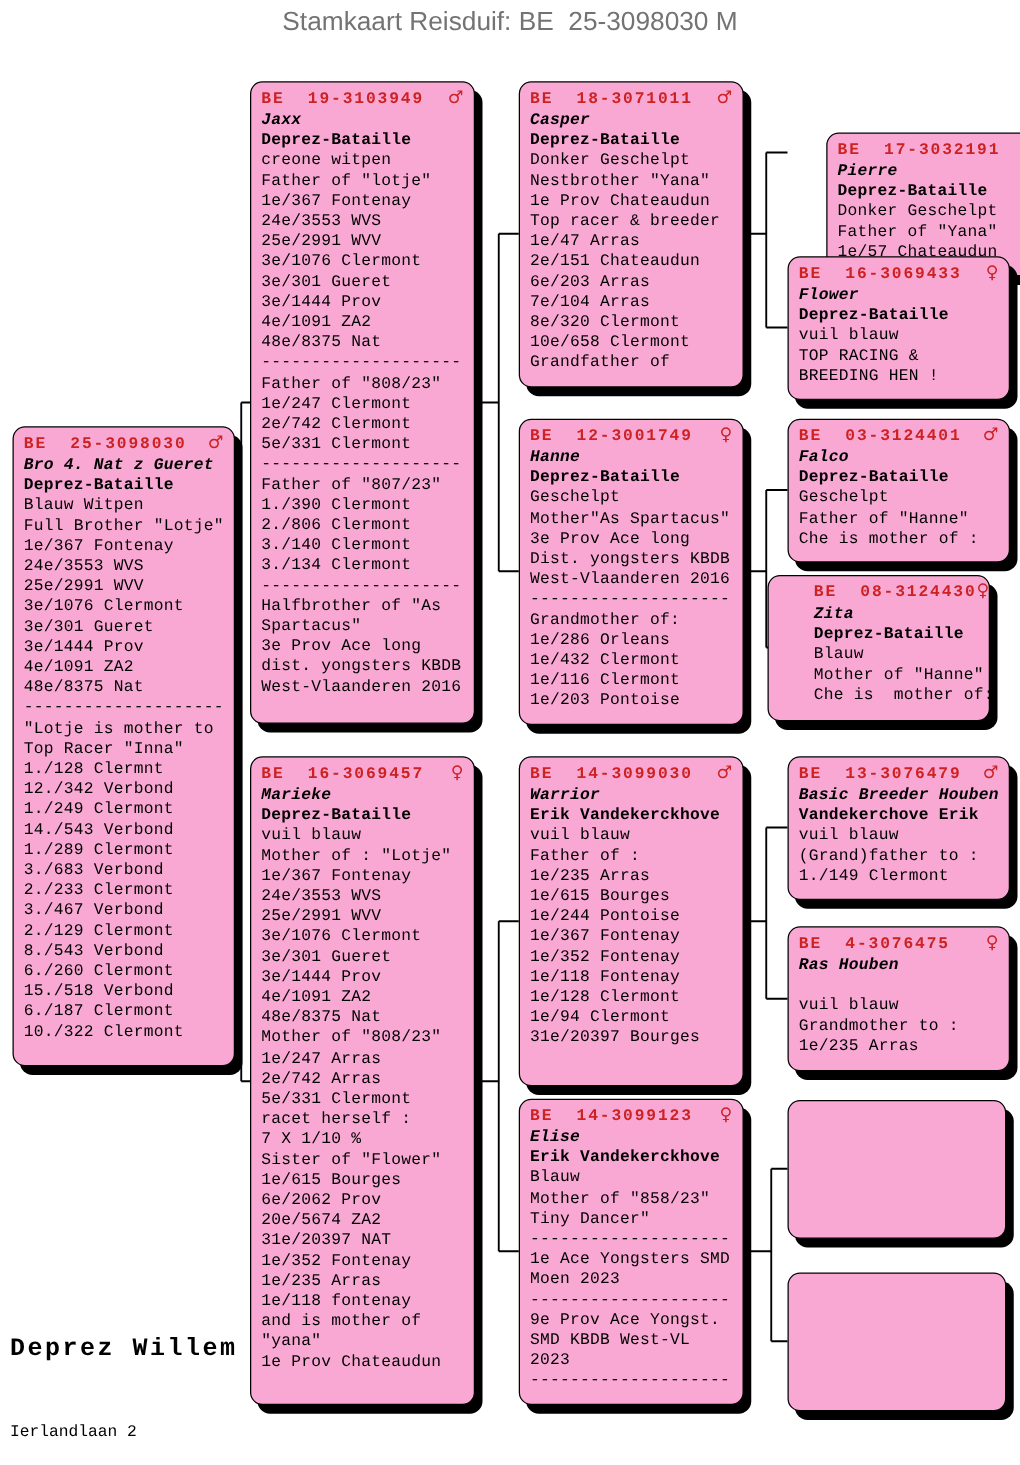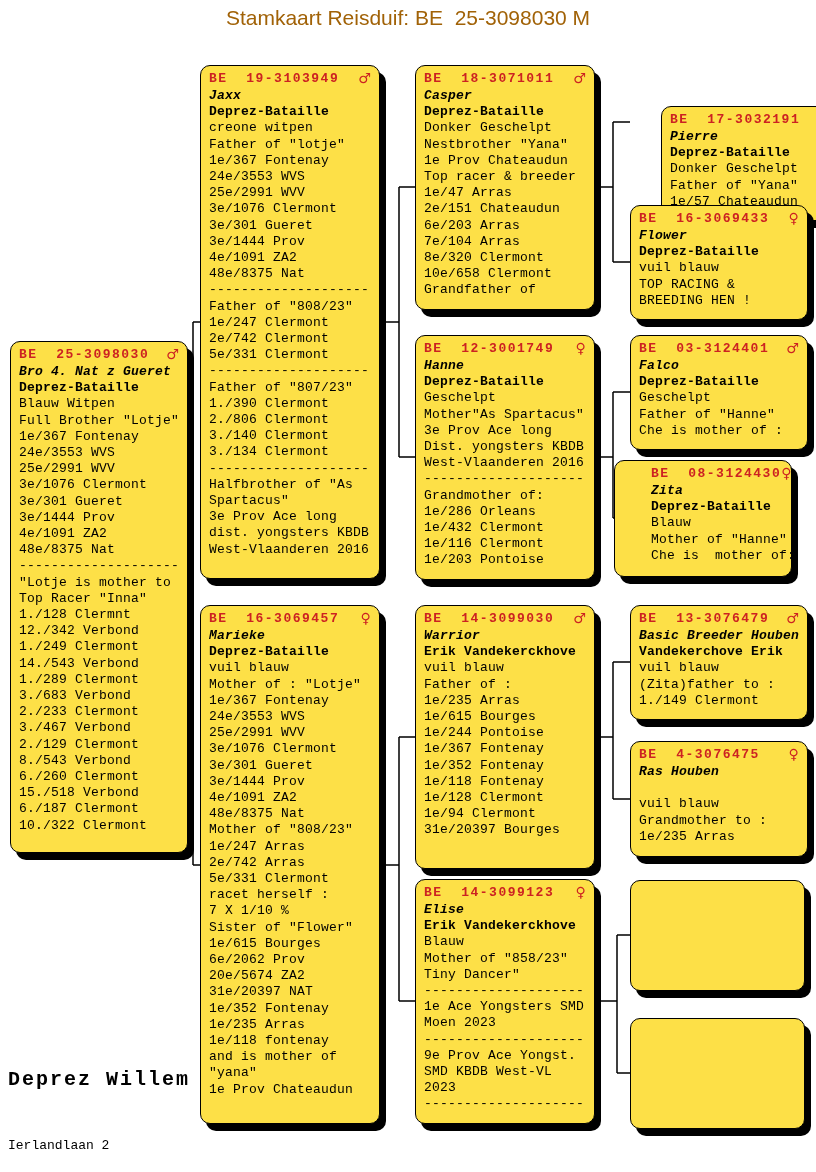--- a/index.html
+++ b/index.html
@@ -3,26 +3,26 @@
 <meta charset="utf-8">
 <style>
   html,body { margin:0; padding:0; background:#fff; }
   .canvas {
     position:relative; width:816px; height:1172px; background:#fff;
     font-family:"Liberation Mono","DejaVu Sans Mono",monospace; color:#000;
     overflow:hidden;
   }
   .title {
     position:absolute; top:6px; left:0; width:100%; text-align:center;
-    font-family:"Liberation Sans",sans-serif; font-size:21px; color:#a16207;
+    font-family:"Liberation Sans",sans-serif; font-size:21px; color:#737373;
     white-space:pre;
   }
   svg.connectors { position:absolute; left:0; top:0; }
   .box {
-    position:absolute; background:#fde047; border:1.6px solid #000;
+    position:absolute; background:#f9a8d4; border:1.6px solid #000;
     border-radius:10px; box-shadow:6px 7px 0 0 #000; box-sizing:border-box;
     padding:4px 8px; font-size:13px; line-height:16.2px; white-space:pre;
     letter-spacing:0.2px;
   }
   .box-header {
     display:flex; justify-content:space-between; align-items:flex-start;
     color:#cc2222; font-weight:bold; font-size:13px; line-height:18px;
     height:18px;
   }
   .box-header .ring { white-space:pre; letter-spacing:1.5px; }
@@ -63,21 +63,21 @@
       <div class="box" style="left: 200px; top: 65px; width: 180px; height: 514px;"><div class="box-header"><span class="ring">BE  19-3103949</span><span class="sex">♂</span></div><div class="line name">Jaxx</div><div class="line owner">Deprez-Bataille</div><div class="line">creone witpen</div><div class="line">Father of "lotje"</div><div class="line">1e/367 Fontenay</div><div class="line">24e/3553 WVS</div><div class="line">25e/2991 WVV</div><div class="line">3e/1076 Clermont</div><div class="line">3e/301 Gueret</div><div class="line">3e/1444 Prov</div><div class="line">4e/1091 ZA2</div><div class="line">48e/8375 Nat</div><div class="line">--------------------</div><div class="line">Father of "808/23"</div><div class="line">1e/247 Clermont</div><div class="line">2e/742 Clermont</div><div class="line">5e/331 Clermont</div><div class="line">--------------------</div><div class="line">Father of "807/23"</div><div class="line">1./390 Clermont</div><div class="line">2./806 Clermont</div><div class="line">3./140 Clermont</div><div class="line">3./134 Clermont</div><div class="line">--------------------</div><div class="line">Halfbrother of "As</div><div class="line">Spartacus"</div><div class="line">3e Prov Ace long</div><div class="line">dist. yongsters KBDB</div><div class="line">West-Vlaanderen 2016</div></div>
       <div class="box" style="left: 200px; top: 605px; width: 180px; height: 519px;"><div class="box-header"><span class="ring">BE  16-3069457</span><span class="sex">♀</span></div><div class="line name">Marieke</div><div class="line owner">Deprez-Bataille</div><div class="line">vuil blauw</div><div class="line">Mother of : "Lotje"</div><div class="line">1e/367 Fontenay</div><div class="line">24e/3553 WVS</div><div class="line">25e/2991 WVV</div><div class="line">3e/1076 Clermont</div><div class="line">3e/301 Gueret</div><div class="line">3e/1444 Prov</div><div class="line">4e/1091 ZA2</div><div class="line">48e/8375 Nat</div><div class="line">Mother of "808/23"</div><div class="line">1e/247 Arras</div><div class="line">2e/742 Arras</div><div class="line">5e/331 Clermont</div><div class="line">racet herself :</div><div class="line">7 X 1/10 %</div><div class="line">Sister of "Flower"</div><div class="line">1e/615 Bourges</div><div class="line">6e/2062 Prov</div><div class="line">20e/5674 ZA2</div><div class="line">31e/20397 NAT</div><div class="line">1e/352 Fontenay</div><div class="line">1e/235 Arras</div><div class="line">1e/118 fontenay</div><div class="line">and is mother of</div><div class="line">"yana"</div><div class="line">1e Prov Chateaudun</div></div>
       <div class="box" style="left: 415px; top: 65px; width: 180px; height: 245px;"><div class="box-header"><span class="ring">BE  18-3071011</span><span class="sex">♂</span></div><div class="line name">Casper</div><div class="line owner">Deprez-Bataille</div><div class="line">Donker Geschelpt</div><div class="line">Nestbrother "Yana"</div><div class="line">1e Prov Chateaudun</div><div class="line">Top racer &amp; breeder</div><div class="line">1e/47 Arras</div><div class="line">2e/151 Chateaudun</div><div class="line">6e/203 Arras</div><div class="line">7e/104 Arras</div><div class="line">8e/320 Clermont</div><div class="line">10e/658 Clermont</div><div class="line">Grandfather of</div></div>
       <div class="box" style="left: 415px; top: 335px; width: 180px; height: 245px;"><div class="box-header"><span class="ring">BE  12-3001749</span><span class="sex">♀</span></div><div class="line name">Hanne</div><div class="line owner">Deprez-Bataille</div><div class="line">Geschelpt</div><div class="line">Mother"As Spartacus"</div><div class="line">3e Prov Ace long</div><div class="line">Dist. yongsters KBDB</div><div class="line">West-Vlaanderen 2016</div><div class="line">--------------------</div><div class="line">Grandmother of:</div><div class="line">1e/286 Orleans</div><div class="line">1e/432 Clermont</div><div class="line">1e/116 Clermont</div><div class="line">1e/203 Pontoise</div></div>
       <div class="box" style="left: 415px; top: 605px; width: 180px; height: 264px;"><div class="box-header"><span class="ring">BE  14-3099030</span><span class="sex">♂</span></div><div class="line name">Warrior</div><div class="line owner">Erik Vandekerckhove</div><div class="line">vuil blauw</div><div class="line">Father of :</div><div class="line">1e/235 Arras</div><div class="line">1e/615 Bourges</div><div class="line">1e/244 Pontoise</div><div class="line">1e/367 Fontenay</div><div class="line">1e/352 Fontenay</div><div class="line">1e/118 Fontenay</div><div class="line">1e/128 Clermont</div><div class="line">1e/94 Clermont</div><div class="line">31e/20397 Bourges</div></div>
       <div class="box" style="left: 415px; top: 879px; width: 180px; height: 245px;"><div class="box-header"><span class="ring">BE  14-3099123</span><span class="sex">♀</span></div><div class="line name">Elise</div><div class="line owner">Erik Vandekerckhove</div><div class="line">Blauw</div><div class="line">Mother of "858/23"</div><div class="line">Tiny Dancer"</div><div class="line">--------------------</div><div class="line">1e Ace Yongsters SMD</div><div class="line">Moen 2023</div><div class="line">--------------------</div><div class="line">9e Prov Ace Yongst.</div><div class="line">SMD KBDB West-VL</div><div class="line">2023</div><div class="line">--------------------</div></div>
       <div class="box" style="left: 661px; top: 65px; width: 178px; height: 115px; margin-top: 41px;"><div class="box-header"><span class="ring">BE  17-3032191</span><span class="sex">♂</span></div><div class="line name">Pierre</div><div class="line owner">Deprez-Bataille</div><div class="line">Donker Geschelpt</div><div class="line">Father of "Yana"</div><div class="line">1e/57 Chateaudun</div></div>
       <div class="box" style="left: 630px; top: 205px; width: 178px; height: 115px;"><div class="box-header"><span class="ring">BE  16-3069433</span><span class="sex">♀</span></div><div class="line name">Flower</div><div class="line owner">Deprez-Bataille</div><div class="line">vuil blauw</div><div class="line">TOP RACING &amp;</div><div class="line">BREEDING HEN !</div></div>
       <div class="box" style="left: 630px; top: 335px; width: 178px; height: 115px;"><div class="box-header"><span class="ring">BE  03-3124401</span><span class="sex">♂</span></div><div class="line name">Falco</div><div class="line owner">Deprez-Bataille</div><div class="line">Geschelpt</div><div class="line">Father of "Hanne"</div><div class="line">Che is mother of :</div></div>
       <div class="box" style="left: 614px; top: 460px; width: 178px; height: 117px; padding-left: 36px;"><div class="box-header"><span class="ring">BE  08-3124430</span><span class="sex">♀</span></div><div class="line name">Zita</div><div class="line owner">Deprez-Bataille</div><div class="line">Blauw</div><div class="line">Mother of "Hanne"</div><div class="line">Che is  mother of:</div></div>
-      <div class="box" style="left: 630px; top: 605px; width: 178px; height: 115px;"><div class="box-header"><span class="ring">BE  13-3076479</span><span class="sex">♂</span></div><div class="line name">Basic Breeder Houben</div><div class="line owner">Vandekerchove Erik</div><div class="line">vuil blauw</div><div class="line">(Zita)father to :</div><div class="line">1./149 Clermont</div></div>
+      <div class="box" style="left: 630px; top: 605px; width: 178px; height: 115px;"><div class="box-header"><span class="ring">BE  13-3076479</span><span class="sex">♂</span></div><div class="line name">Basic Breeder Houben</div><div class="line owner">Vandekerchove Erik</div><div class="line">vuil blauw</div><div class="line">(Grand)father to :</div><div class="line">1./149 Clermont</div></div>
       <div class="box" style="left: 630px; top: 741px; width: 178px; height: 116px;"><div class="box-header"><span class="ring">BE  4-3076475</span><span class="sex">♀</span></div><div class="line name">Ras Houben</div><div class="line owner">&nbsp;</div><div class="line">vuil blauw</div><div class="line">Grandmother to :</div><div class="line">1e/235 Arras</div></div>
       <div class="box" style="left: 630px; top: 880px; width: 175px; height: 111px;"></div>
       <div class="box" style="left: 630px; top: 1018px; width: 175px; height: 111px;"></div>
     </div>
 
   <div class="owner-block">
     <div class="owner-name-big">Deprez Willem</div>
     <div class="addr">Ierlandlaan 2</div>
     
     

